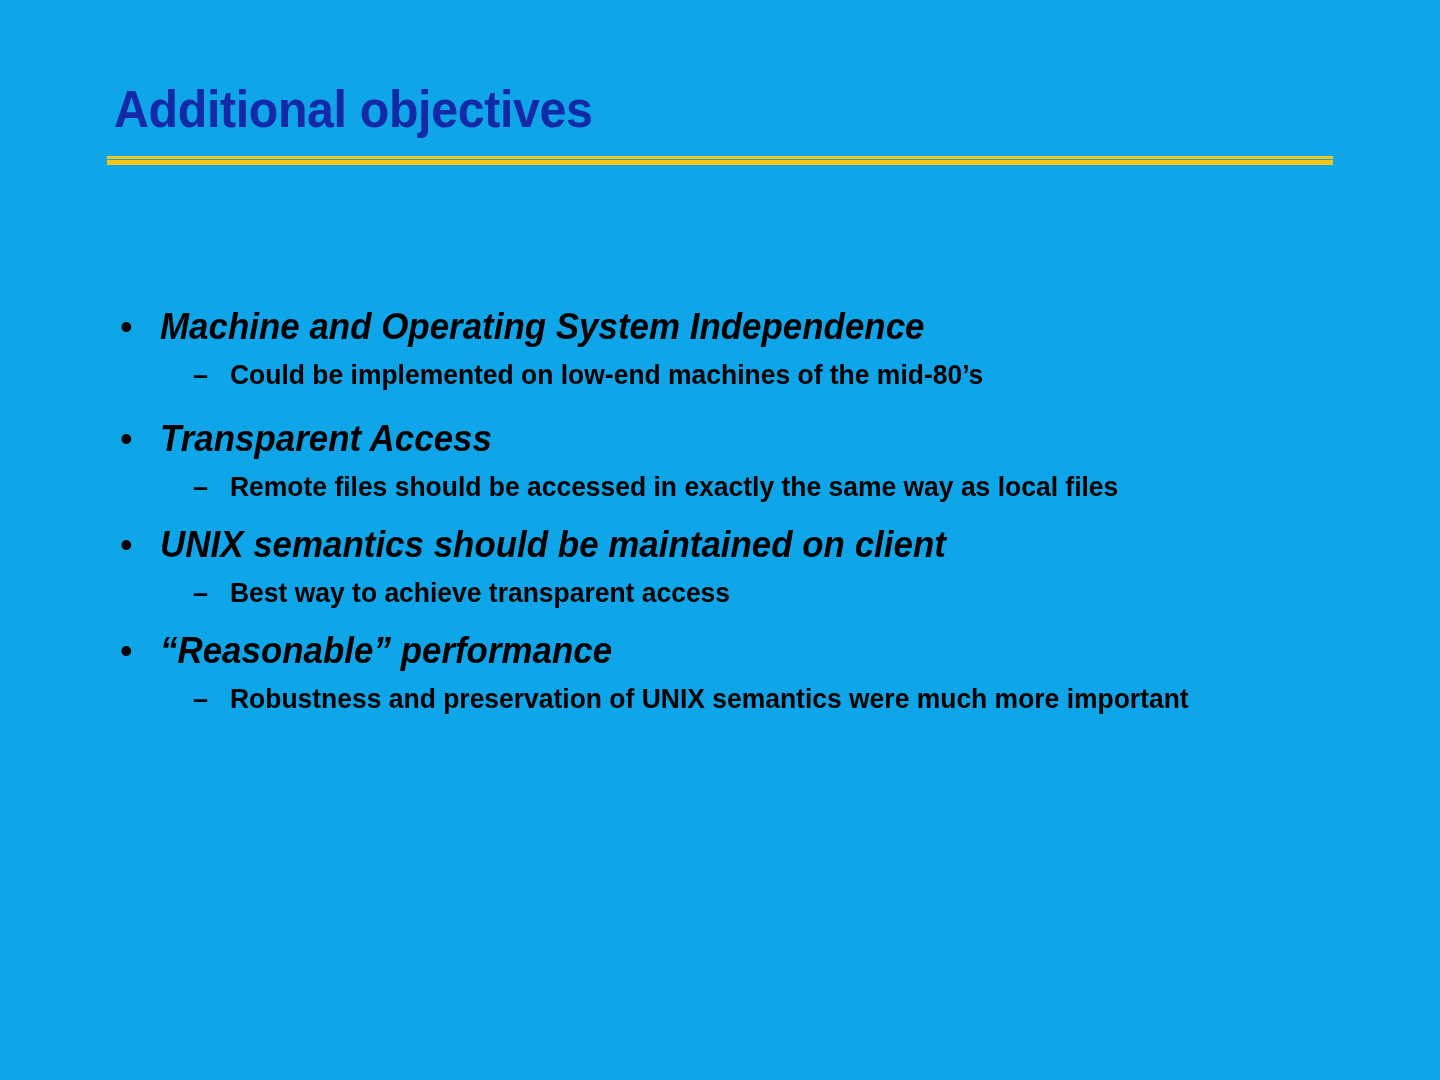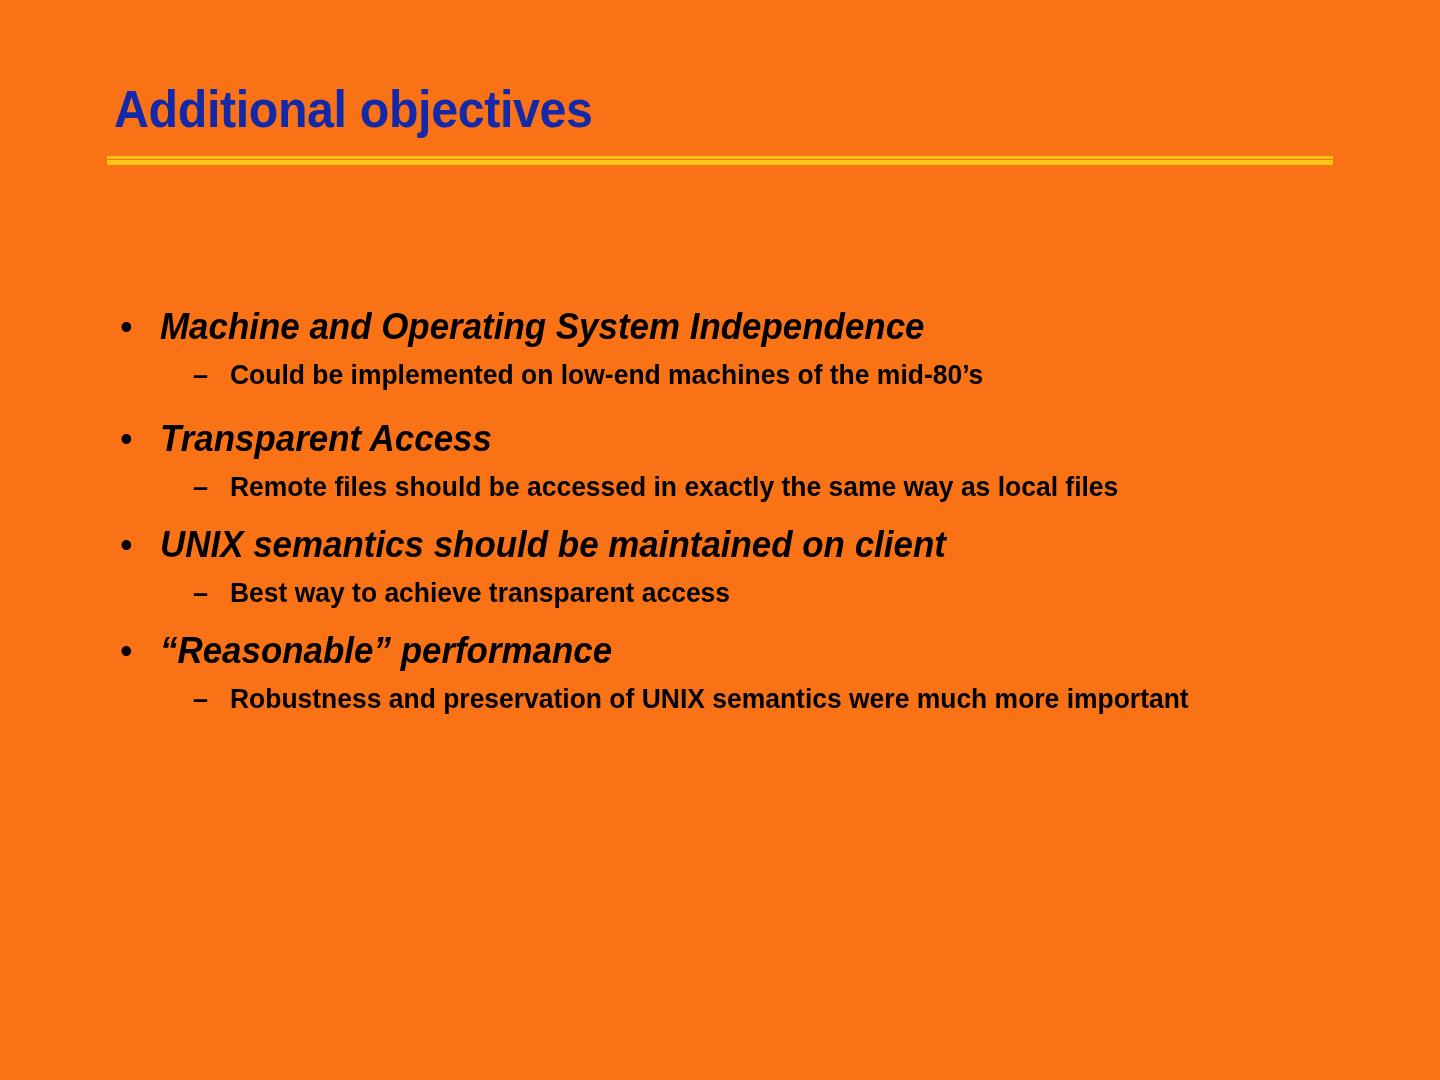--- a/index.html
+++ b/index.html
@@ -11,21 +11,21 @@
     height: 1080px;
     background: #ffffff;
     font-family: "Liberation Sans", sans-serif;
     overflow: hidden;
   }
 
   .slide {
     position: relative;
     width: 1440px;
     height: 1080px;
-    background: #f97316;
+    background: #0ea5e9;
   }
 
   
   .slide-title {
     position: absolute;
     left: 114px;
     top: 80px;
     font-size: 52px;
     line-height: 58px;
     font-weight: bold;

